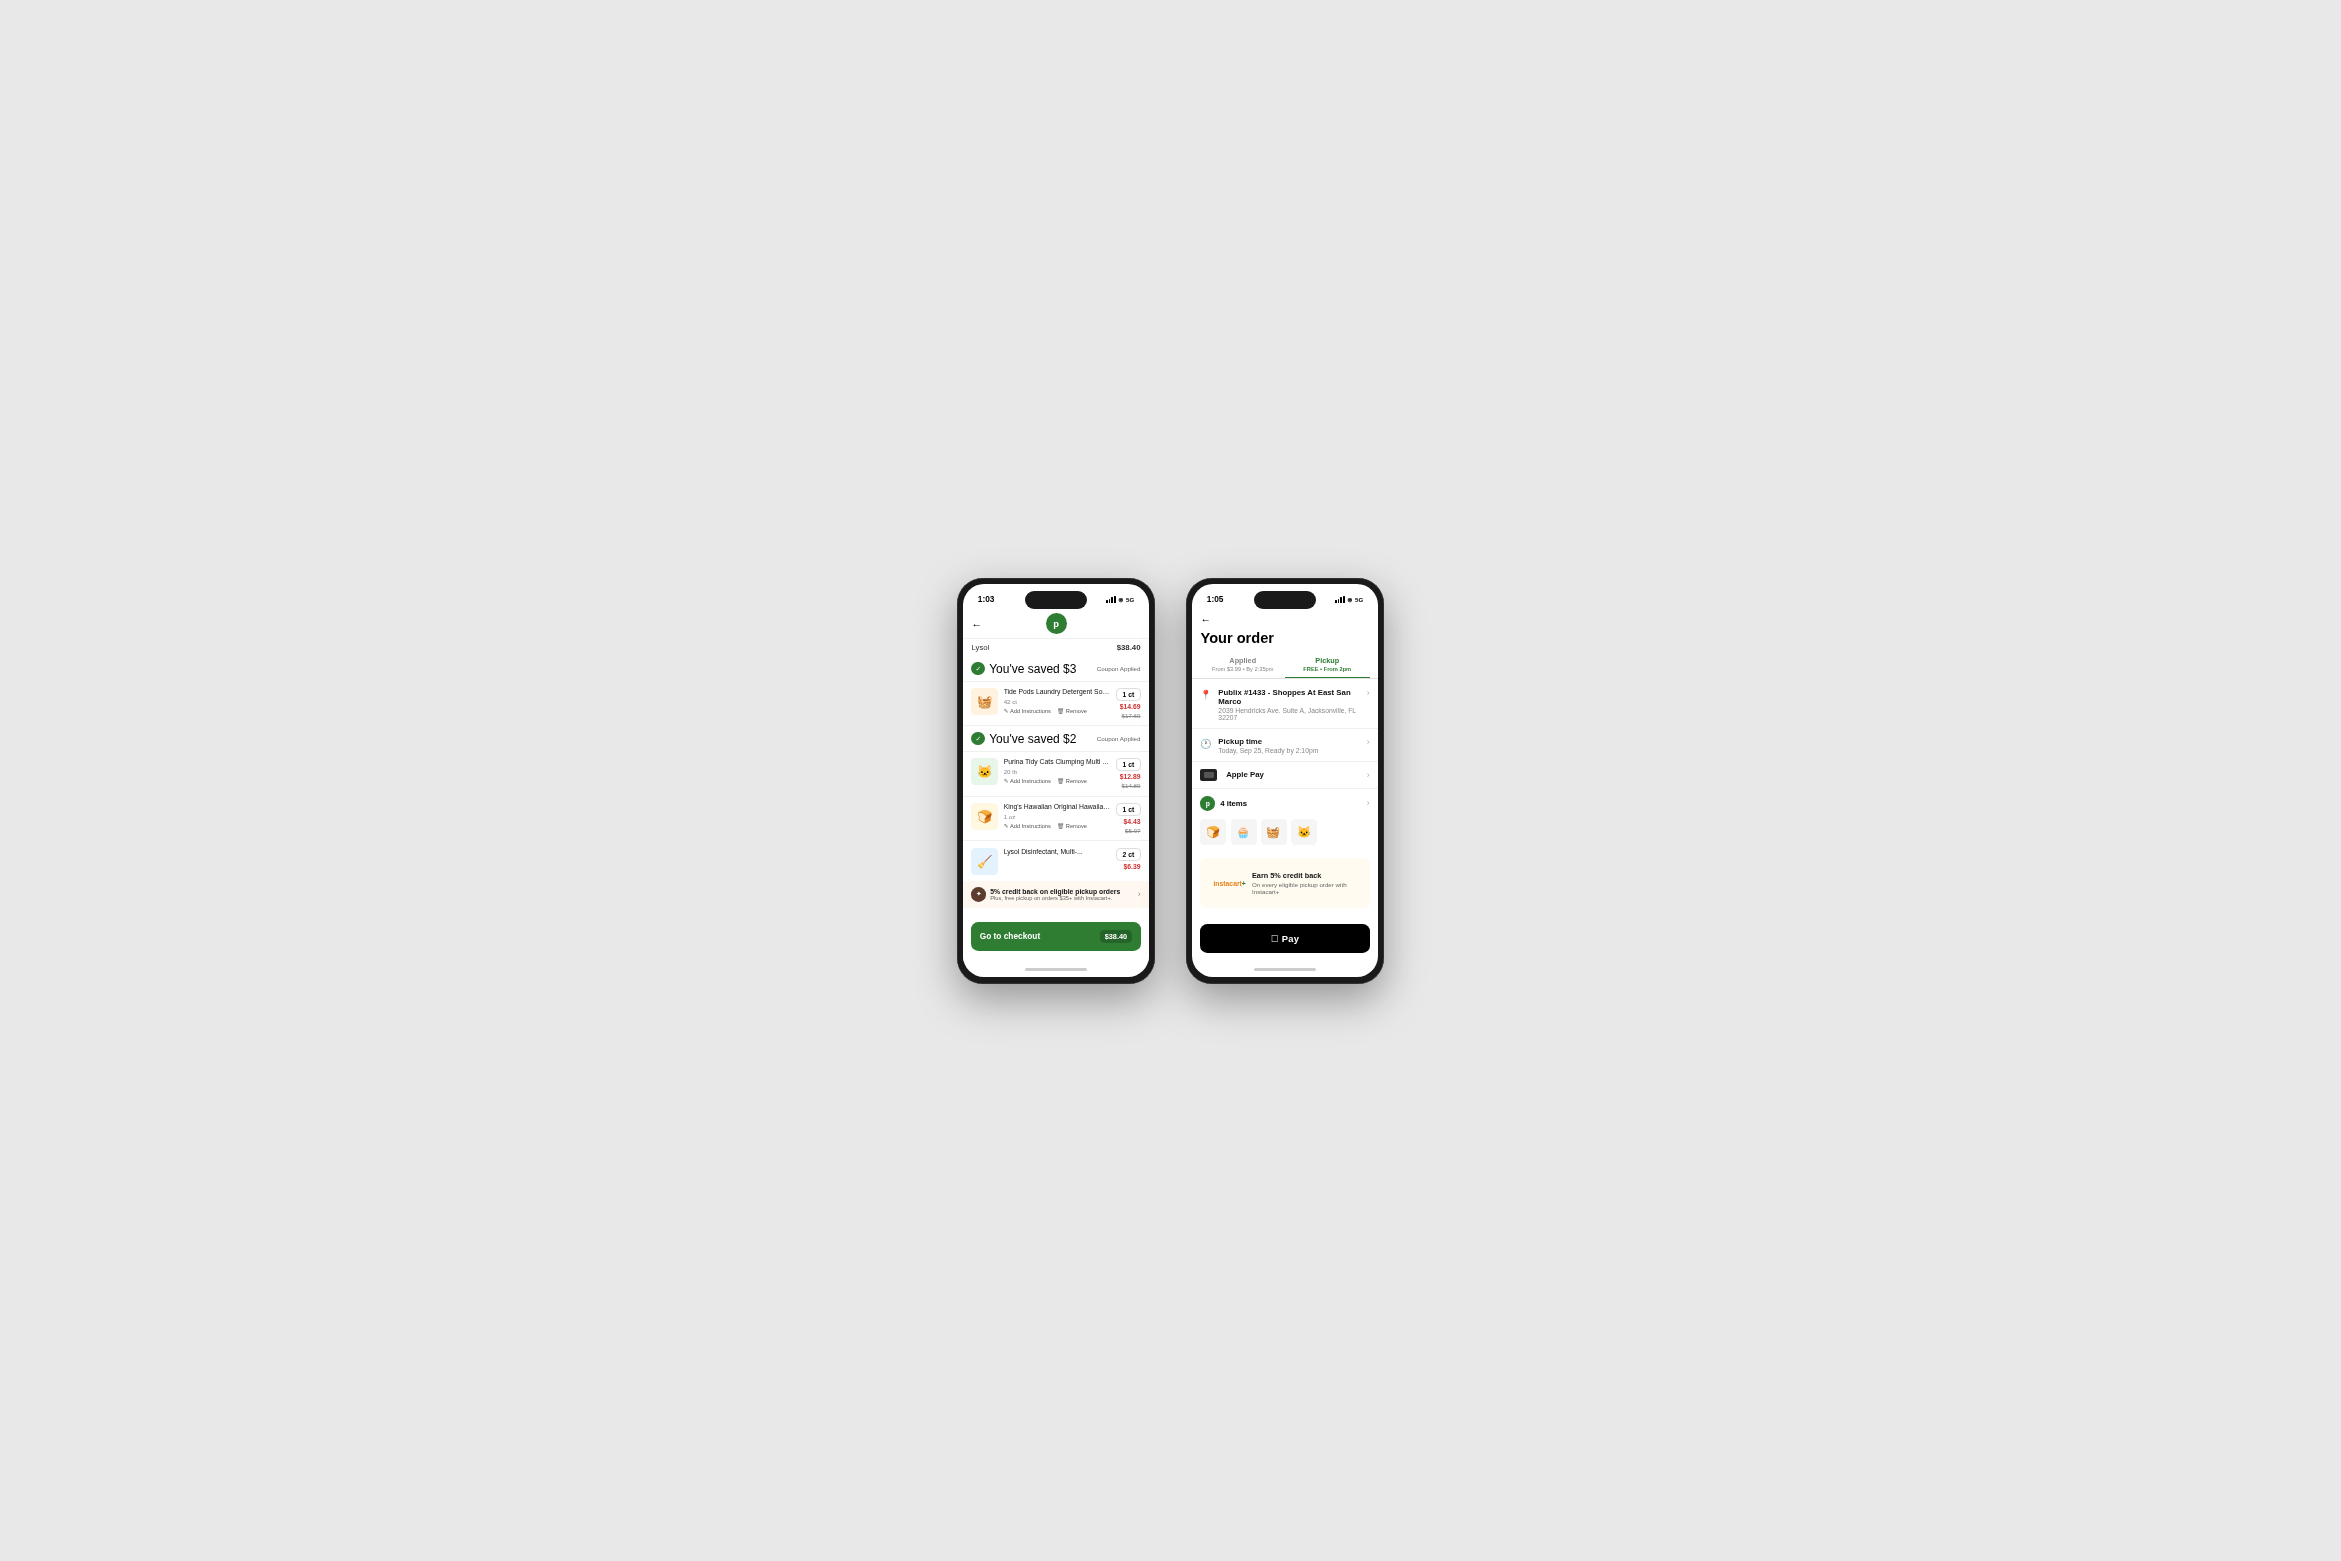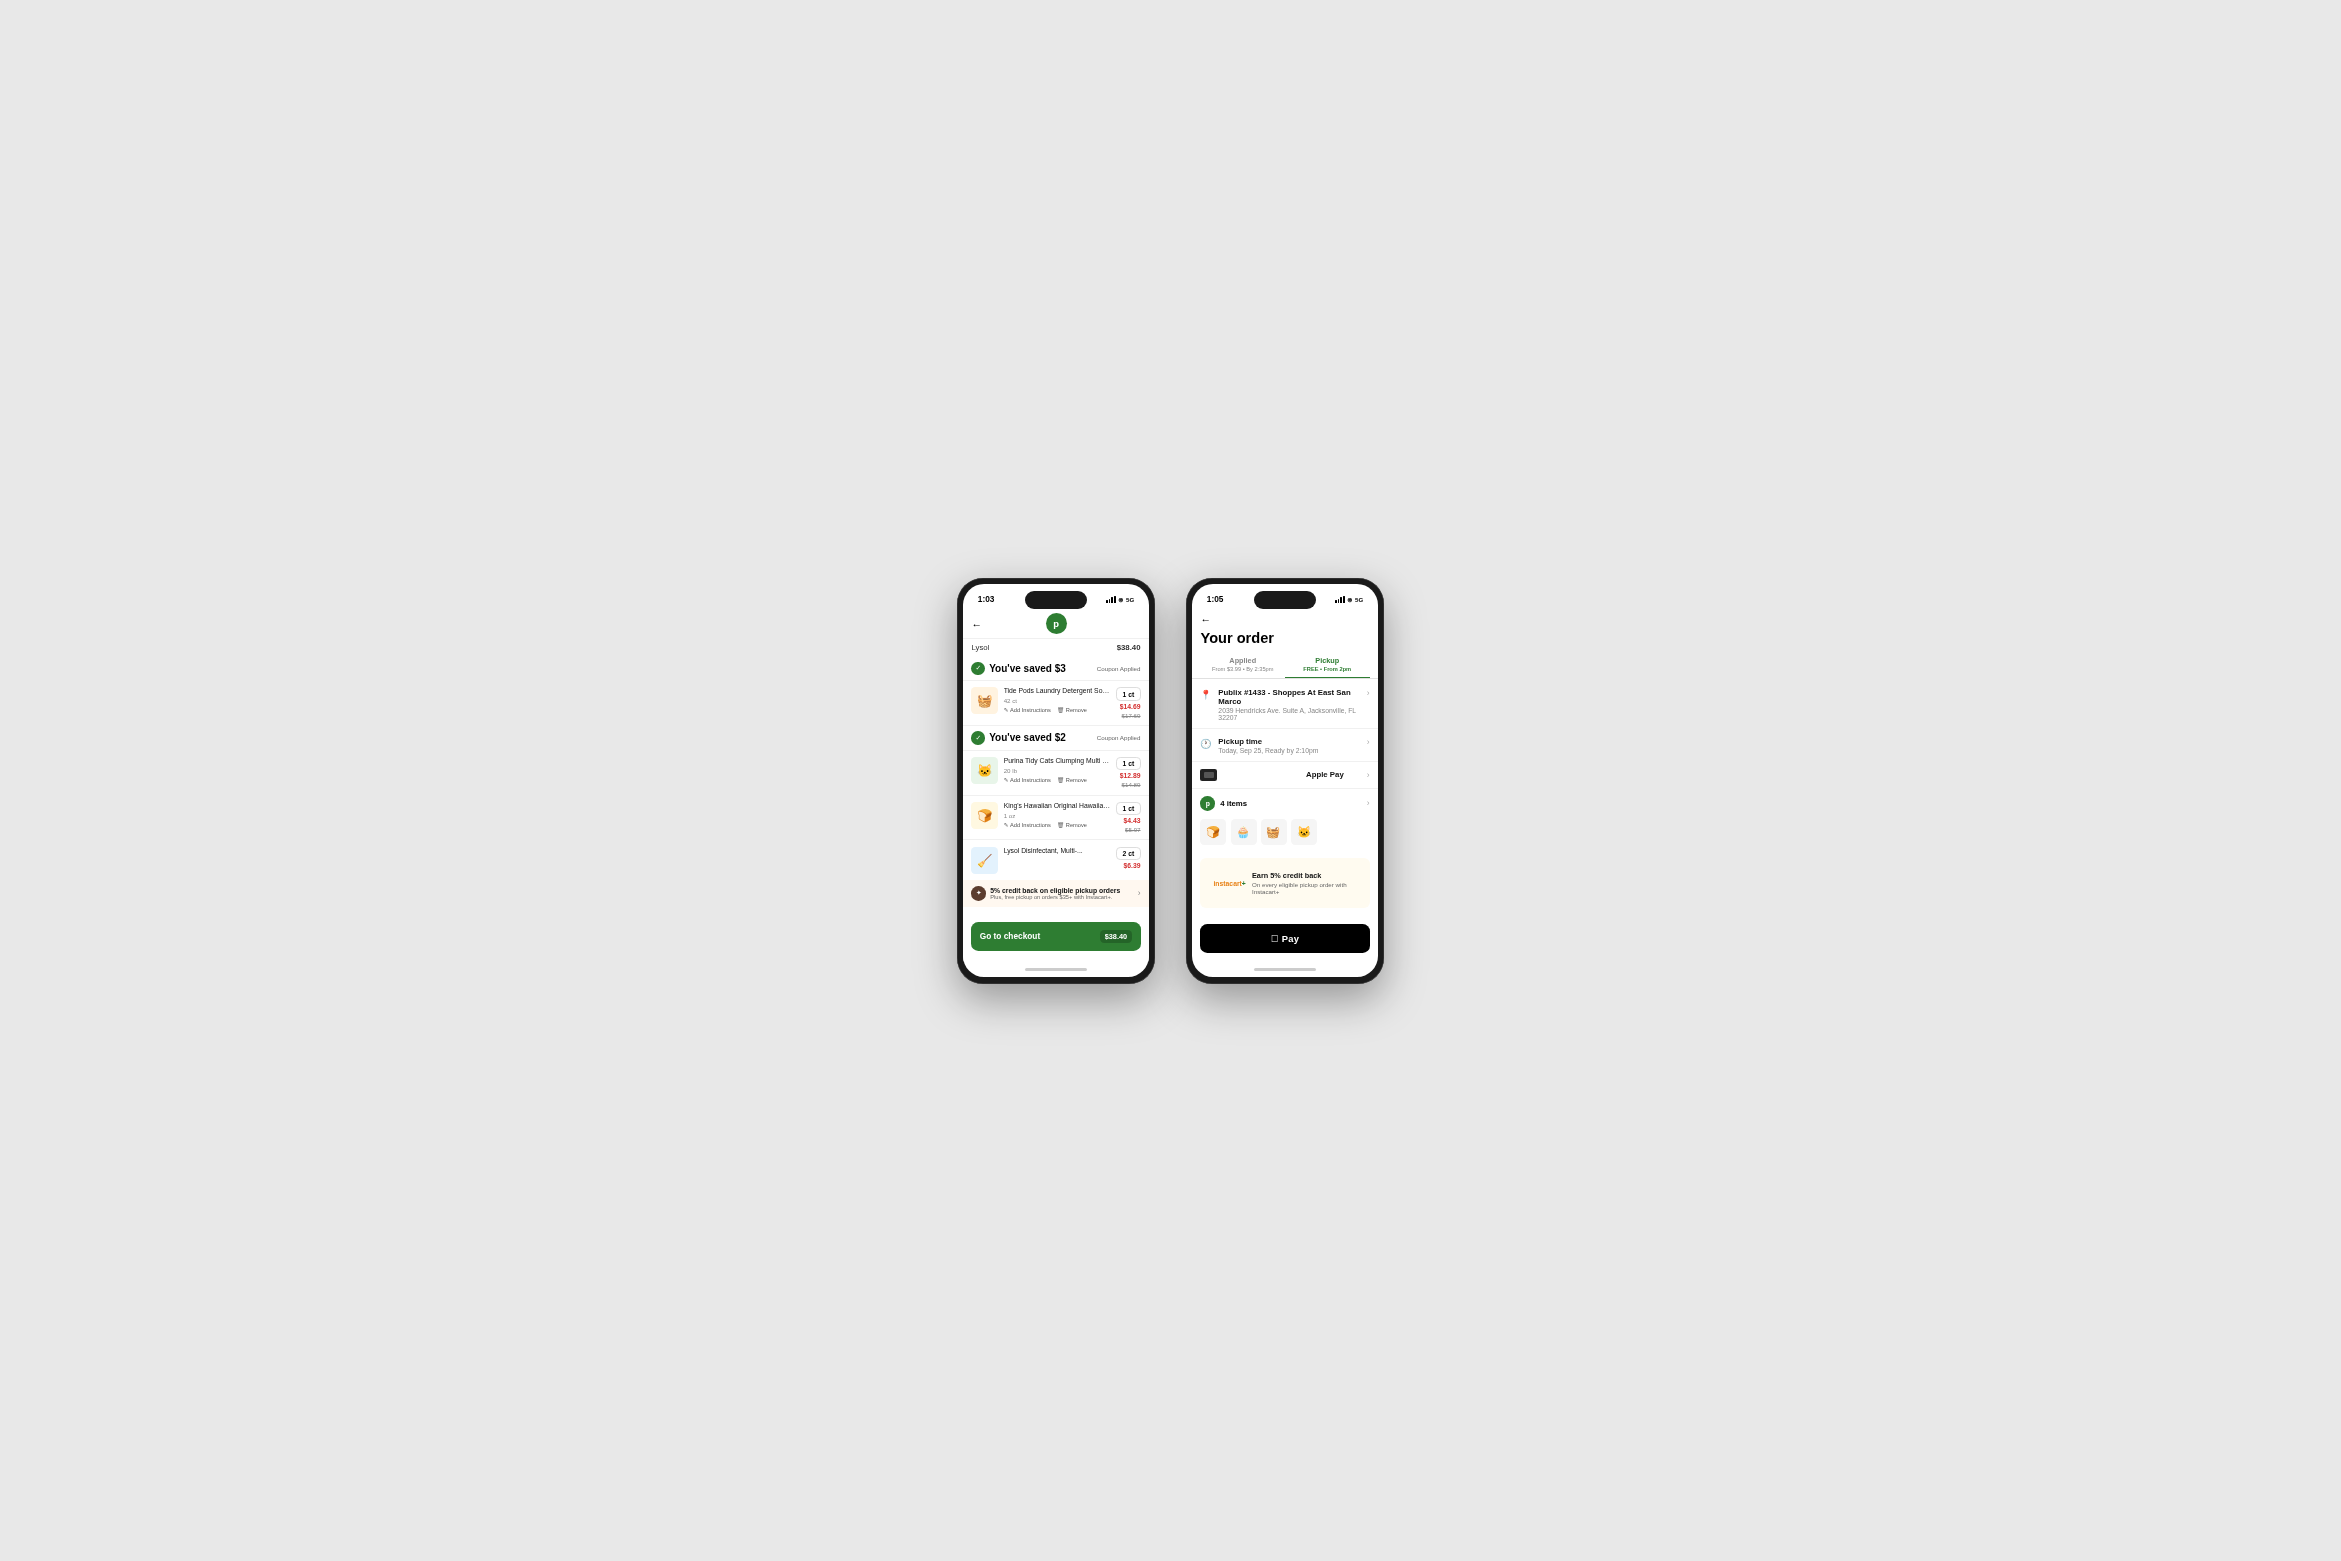--- a/index.html
+++ b/index.html
@@ -130,21 +130,21 @@
       width: 13.5px;
       height: 13.5px;
       background: #2e7d32;
       border-radius: 50%;
       display: flex;
       align-items: center;
       justify-content: center;
       color: white;
       font-size: 6.8px;
     }
-    .savings-text { font-size: 10px; font-weight: 700; color: #000; }
+    .savings-text { font-size: 12px; font-weight: 400; color: #000; }
     .coupon-applied { font-size: 6.2px; color: #666; }
     .cart-item {
       display: flex;
       align-items: flex-start;
       padding: 6.2px 8.3px;
       border-bottom: 0.5px solid #f0f0f0;
       gap: 5.2px;
     }
     .item-img {
       width: 27px;
@@ -354,24 +354,23 @@
     .home-bar {
       width: 62px;
       height: 2.6px;
       background: #000;
       border-radius: 1.6px;
       opacity: 0.2;
     }
     .payment-row {
       display: flex;
       align-items: center;
-      gap: 23px;
+      gap: 9px;
       padding: 7.3px 8.3px;
       border-bottom: 0.5px solid #f0f0f0;
-      text-align: right;
     }
     .payment-icon {
       width: 16.7px;
       height: 11.4px;
       background: #222;
       border-radius: 2.1px;
       display: flex;
       align-items: center;
       justify-content: center;
     }

